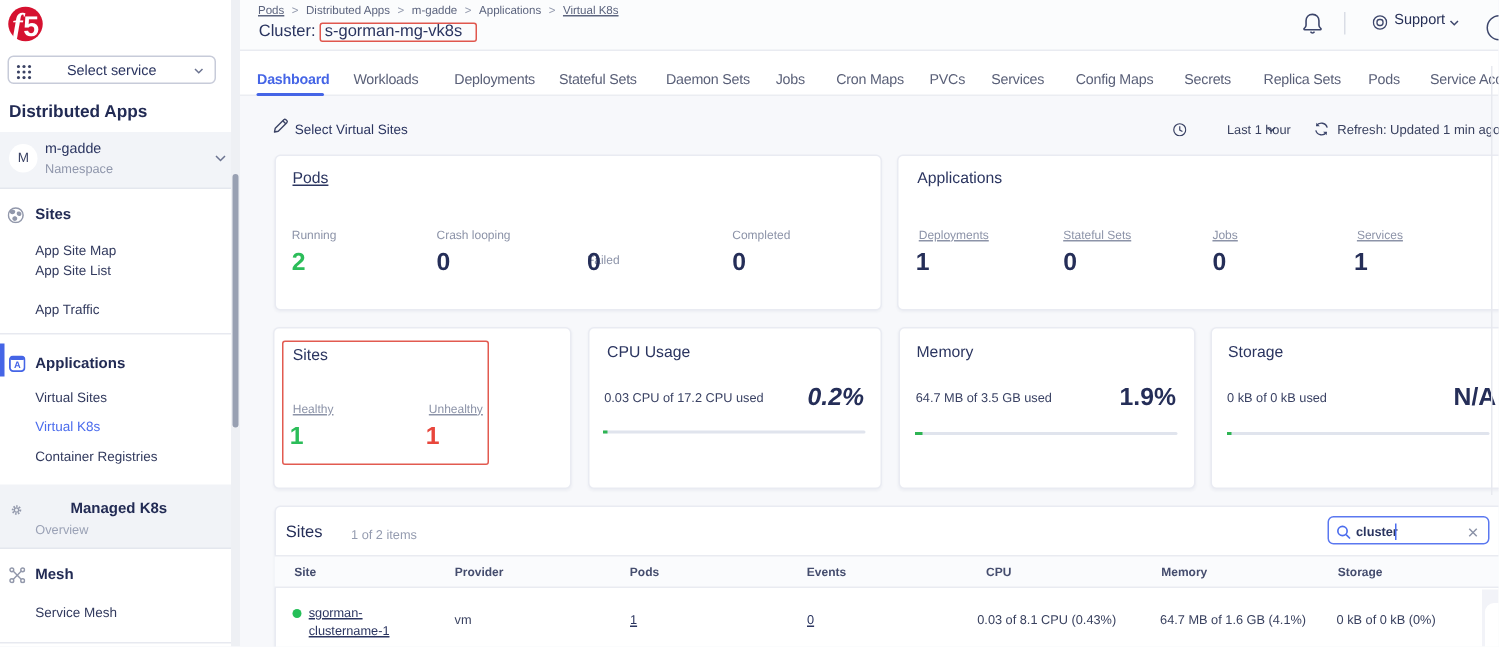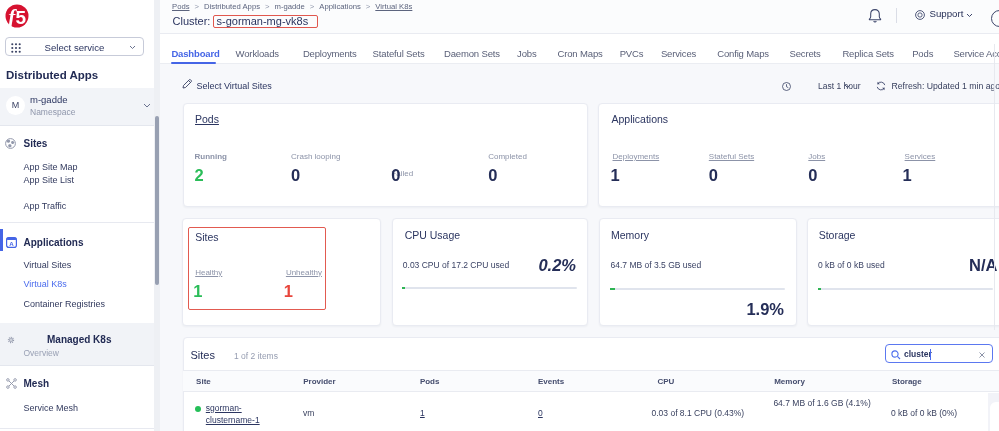--- a/index.html
+++ b/index.html
@@ -178,21 +178,21 @@
     <path d="M8.8 4.1A4 4 0 0 0 1.6 2.9"></path>
     <path d="M1.2 5.9a4 4 0 0 0 7.2 1.2"></path>
   </g>
   <path d="M1.5 0.8v2.4h2.4z" fill="#3d466b" stroke="none"></path>
   <path d="M8.5 9.2V6.8H6.1z" fill="#3d466b" stroke="none"></path>
 </svg>
 <div class="abs" style="left:891.5px;top:81.8px;font-size:8.7px;line-height:1;color:#39415f;white-space:nowrap;">Refresh: Updated 1 min ago</div>
 
 <div class="card" style="left:183px;top:103px;width:405px;height:104px;"></div>
 <div class="ct" style="left:195px;top:114px;text-decoration:underline;">Pods</div>
-<div class="lbl" style="left:194.5px;top:152.5px;font-weight:bold;">Running</div>
+<div class="lbl" style="left:194.5px;top:152.5px;">Running</div>
 <div class="lbl" style="left:291px;top:152.5px;">Crash looping</div>
 <div class="lbl" style="left:391.3px;top:170px;">Failed</div>
 <div class="lbl" style="left:488.2px;top:152.5px;">Completed</div>
 <div class="val" style="left:194.5px;top:167px;color:#2bbd59;">2</div>
 <div class="val" style="left:291px;top:167px;">0</div>
 <div class="val" style="left:391.3px;top:167px;">0</div>
 <div class="val" style="left:488.2px;top:167px;">0</div>
 
 <div class="card" style="left:598px;top:103px;width:410px;height:104px;"></div>
 <div class="ct" style="left:611.5px;top:114px;">Applications</div>
@@ -216,21 +216,21 @@
 <div class="card" style="left:392px;top:218px;width:196px;height:108px;"></div>
 <div class="ct" style="left:404.7px;top:229.5px;">CPU Usage</div>
 <div class="abs body-navy" style="left:402.8px;top:260.5px;font-size:8.5px;line-height:1;">0.03 CPU of 17.2 CPU used</div>
 <div class="abs" style="left:476px;top:257px;width:100px;text-align:right;font-size:16.5px;font-weight:bold;line-height:1;color:#252e58;font-style:italic;">0.2%</div>
 <div class="abs" style="left:402px;top:287.3px;width:174.7px;height:2px;background:#e0e4ed;border-radius:1px;"></div>
 <div class="abs" style="left:402px;top:287.3px;width:2.5px;height:2px;background:#2eb453;"></div>
 
 <div class="card" style="left:599px;top:218px;width:198px;height:108px;"></div>
 <div class="ct" style="left:611px;top:229.5px;">Memory</div>
 <div class="abs body-navy" style="left:610.5px;top:260.5px;font-size:8.5px;line-height:1;">64.7 MB of 3.5 GB used</div>
-<div class="abs" style="left:684px;top:257px;width:100px;text-align:right;font-size:16.5px;font-weight:bold;line-height:1;color:#252e58;margin-top:44px;">1.9%</div>
+<div class="abs" style="left:684px;top:257px;width:100px;text-align:right;font-size:16.5px;font-weight:bold;line-height:1;color:#252e58;">1.9%</div>
 <div class="abs" style="left:609.7px;top:287.6px;width:175px;height:2px;background:#e0e4ed;border-radius:1px;"></div>
 <div class="abs" style="left:609.7px;top:287.6px;width:5px;height:2px;background:#2eb453;"></div>
 
 <div class="card" style="left:807px;top:218px;width:198px;height:108px;"></div>
 <div class="ct" style="left:818.7px;top:229.5px;">Storage</div>
 <div class="abs body-navy" style="left:818px;top:260.5px;font-size:8.5px;line-height:1;">0 kB of 0 kB used</div>
 <div class="abs" style="left:897.5px;top:257px;width:100px;text-align:right;font-size:16.5px;font-weight:bold;line-height:1;color:#252e58;">N/A</div>
 <div class="abs" style="left:817.5px;top:287.8px;width:175.6px;height:2px;background:#e0e4ed;border-radius:1px;"></div>
 <div class="abs" style="left:817.5px;top:287.8px;width:3px;height:2px;background:#2eb453;"></div>
 
@@ -263,19 +263,19 @@
     <div class="abs" style="left:774.2px;top:377.8px;font-size:8px;font-weight:bold;line-height:1;color:#454d6e;">Memory</div>
     <div class="abs" style="left:891.9px;top:377.8px;font-size:8px;font-weight:bold;line-height:1;color:#454d6e;">Storage</div>
   </div>
 
 <div class="abs" style="left:194.8px;top:405.6px;width:6.4px;height:6.4px;border-radius:50%;background:#25bf58;"></div>
 <div class="abs" style="left:205.8px;top:401.6px;font-size:8.5px;line-height:1.42;color:#2b3560;text-decoration:underline;">sgorman-<br>clustername-1</div>
 <div class="abs" style="left:303px;top:409px;font-size:8.5px;line-height:1;color:#39415f;">vm</div>
 <div class="abs" style="left:420px;top:409px;font-size:8.5px;line-height:1;color:#2b3560;text-decoration:underline;">1</div>
 <div class="abs" style="left:538px;top:409px;font-size:8.5px;line-height:1;color:#2b3560;text-decoration:underline;">0</div>
 <div class="abs" style="left:651.5px;top:409px;font-size:8.5px;line-height:1;color:#39415f;">0.03 of 8.1 CPU (0.43%)</div>
-<div class="abs" style="left:773.4px;top:399px;font-size:8.5px;line-height:1;color:#39415f;">64.7 MB of 1.6 GB (4.1%)</div>
+<div class="abs" style="left:773.4px;top:409px;font-size:8.5px;line-height:1;color:#39415f;">64.7 MB of 1.6 GB (4.1%)</div>
 <div class="abs" style="left:891px;top:409px;font-size:8.5px;line-height:1;color:#39415f;">0 kB of 0 kB (0%)</div>
 
 <div class="abs" style="left:987.5px;top:393px;width:11.5px;height:38px;background:#f2f3f8;"></div>
 <div class="abs" style="left:989.5px;top:401.5px;width:20px;height:40px;background:#fff;border-radius:6px 0 0 0;"></div>
 
 <div class="abs" style="left:994.3px;top:44px;width:1px;height:286px;background:#e7e9ef;"></div>
 
 </body></html>

